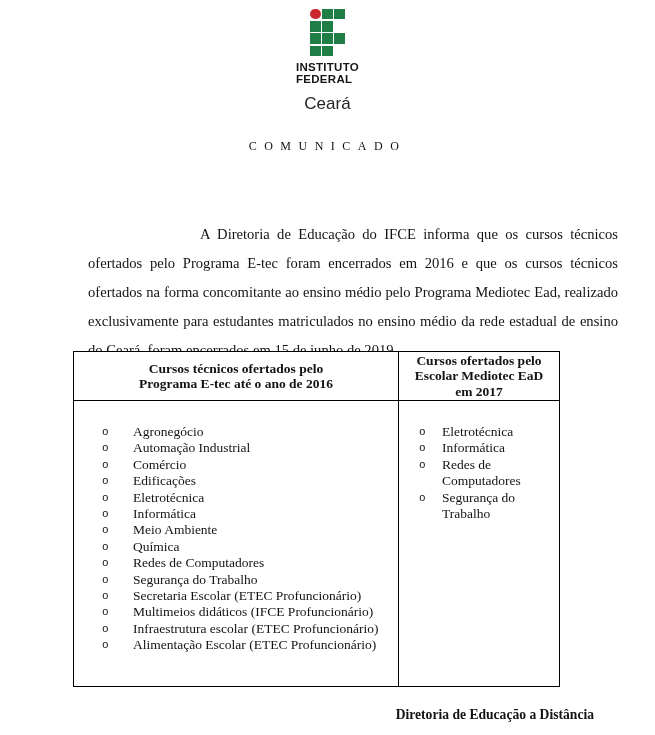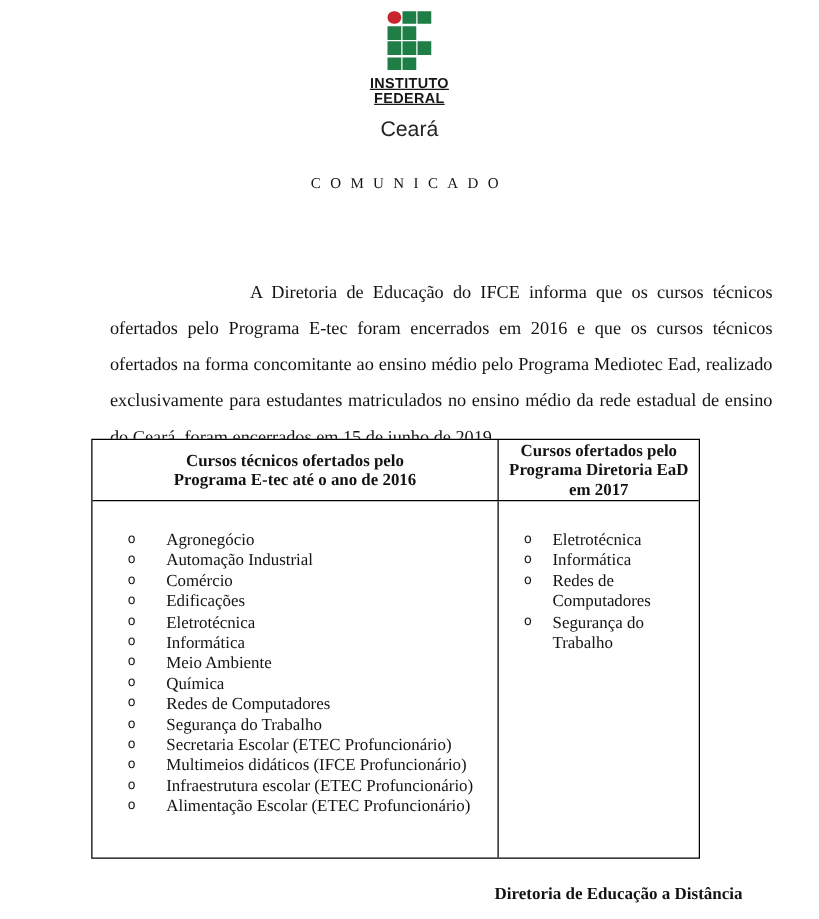--- a/index.html
+++ b/index.html
@@ -9,21 +9,21 @@
   
   .logo{position:absolute;top:9px;left:0;width:100%;
         display:flex;flex-direction:column;align-items:center;}
   .logo-grid{display:grid;grid-template-columns:repeat(3,10.4px);
              grid-auto-rows:10.4px;gap:1.8px;}
   .lg{background:var(--logo-green,#1e7e46);}
   .lr{background:var(--logo-red,#c9252c);border-radius:50%;}
   .le{background:transparent;}
   .logo-name{margin-top:5px;font-family:"Liberation Sans",sans-serif;
              font-weight:bold;font-size:11.5px;line-height:12.5px;
-             text-align:center;letter-spacing:.3px;color:#161616;text-decoration:underline;}
+             text-align:left;letter-spacing:.3px;color:#161616;}
   .logo-campus{font-family:"Liberation Sans",sans-serif;font-weight:normal;
                font-size:17px;line-height:12px;margin-top:12px;color:#242424;
                }
 
   
   .title{position:absolute;top:139px;left:0;width:100%;text-align:center;
          font-size:12px;letter-spacing:7.5px;font-weight:normal;}
 
   
   .paragraph{position:absolute;top:205px;left:64px;width:530px;
@@ -91,21 +91,21 @@
   <p class="paragraph">A Diretoria de Educação do IFCE informa que os cursos técnicos ofertados pelo Programa E-tec foram encerrados em 2016 e que os cursos técnicos ofertados na forma concomitante ao ensino médio pelo Programa Mediotec Ead, realizado exclusivamente para estudantes matriculados no ensino médio da rede estadual de ensino do Ceará, foram encerrados em 15 de junho de 2019.</p>
 
   <div class="ctable">
     <div class="thead">
       <div class="th th1">
         <span>Cursos técnicos ofertados pelo</span>
         <span>Programa E-tec até o ano de 2016</span>
       </div>
       <div class="th th2">
         <span>Cursos ofertados pelo</span>
-        <span>Programa Diretoria EaD</span>
+        <span>Escolar Mediotec EaD</span>
         <span>em 2017</span>
       </div>
     </div>
     <div class="tbody">
       <div class="td td1">
         <div class="item">
             <span class="bullet">o</span>
             <span class="item-text">Agronegócio</span>
           </div>
         <div class="item">

